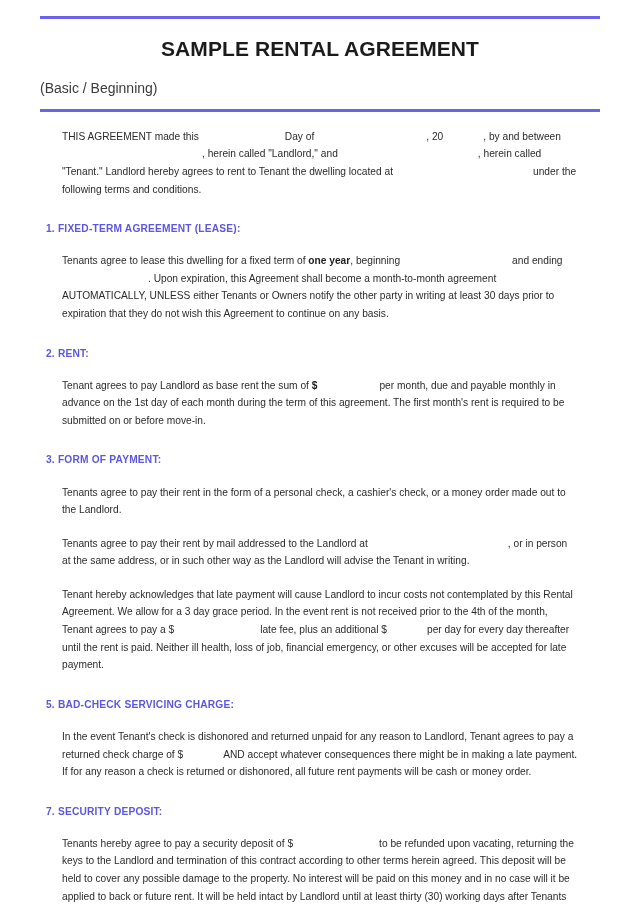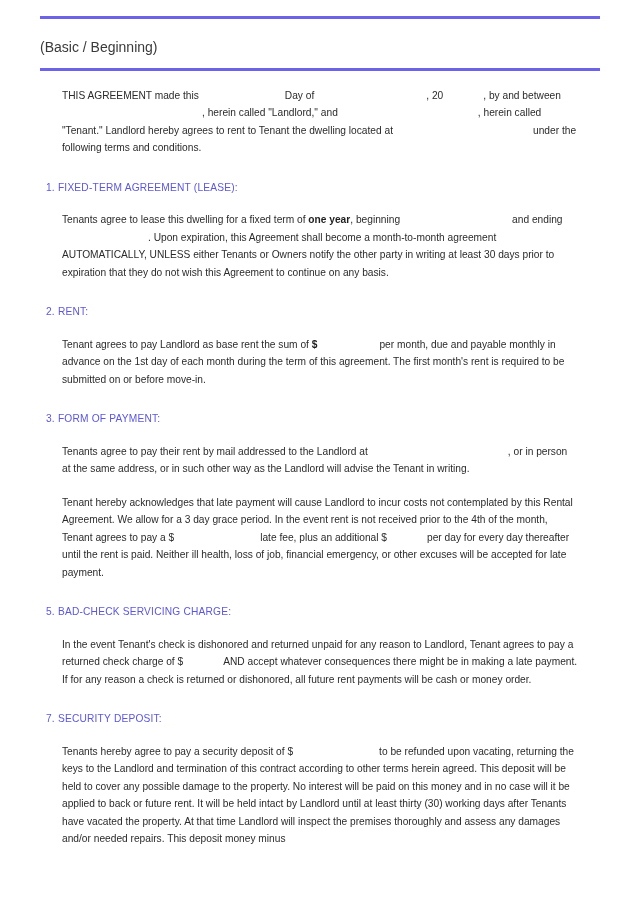--- a/index.html
+++ b/index.html
@@ -57,21 +57,21 @@
     color: #2b2b2b;
     margin: 16px;
     text-align: left;
   }
   .intro {
     margin-top: 22px;
   }
 
   h2.section-heading {
     font-size: 10.2px;
-    font-weight: normal;
+    font-weight: bold;
     color: #5B57E0;
     margin: 24px 0 10px 0;
     line-height: 1.4;
     letter-spacing: 0.2px;
   }
 
   b, strong { font-weight: bold; color: #1e1e1e; }
 
   
   .blank {
@@ -84,35 +84,37 @@
   .b-xl  { width: 112px; }
   .b-xxl { width: 140px; }
 </style>
 </head>
 <body>
 
 <div class="page">
 
   <hr class="rule rule-top">
 
+  <h1 class="doc-title">SAMPLE RENTAL AGREEMENT</h1>
   <div class="doc-subtitle">(Basic / Beginning)</div>
 
   <hr class="rule rule-under-title">
 
   <div class="body-area">
 
     <p class="para intro"><span>THIS AGREEMENT made this</span><span class="blank b-lg"></span><span>Day of</span><span class="blank b-xl"></span><span>, 20</span><span class="blank b-sm"></span><span>, by and between</span><span class="blank b-xxl"></span><span>, herein called "Landlord," and</span><span class="blank b-xxl"></span><span>, herein called "Tenant." Landlord hereby agrees to rent to Tenant the dwelling located at</span><span class="blank b-xxl"></span><span>under the following terms and conditions.</span></p>
 
     <h2 class="section-heading">1. FIXED-TERM AGREEMENT (LEASE):</h2>
     <p class="para"><span>Tenants agree to lease this dwelling for a fixed term of</span> <b>one year</b><span>, beginning</span><span class="blank b-xl"></span><span>and ending</span><span class="blank b-lg"></span><span>. Upon expiration, this Agreement shall become a month-to-month agreement AUTOMATICALLY, UNLESS either Tenants or Owners notify the other party in writing at least 30 days prior to expiration that they do not wish this Agreement to continue on any basis.</span></p>
 
     <h2 class="section-heading">2. RENT:</h2>
     <p class="para"><span>Tenant agrees to pay Landlord as base rent the sum of</span> <b>$</b><span class="blank b-md"></span><span>per month, due and payable monthly in advance on the 1st day of each month during the term of this agreement. The first month's rent is required to be submitted on or before move-in.</span></p>
 
     <h2 class="section-heading">3. FORM OF PAYMENT:</h2>
+    <p class="para">Tenants agree to pay their rent in the form of a personal check, a cashier's check, or a money order made out to the Landlord.</p>
 
     <p class="para"><span>Tenants agree to pay their rent by mail addressed to the Landlord at</span><span class="blank b-xxl"></span><span>, or in person at the same address, or in such other way as the Landlord will advise the Tenant in writing.</span></p>
 
     <p class="para"><span>Tenant hereby acknowledges that late payment will cause Landlord to incur costs not contemplated by this Rental Agreement. We allow for a 3 day grace period. In the event rent is not received prior to the 4th of the month, Tenant agrees to pay a $</span><span class="blank b-lg"></span><span>late fee, plus an additional $</span><span class="blank b-sm"></span><span>per day for every day thereafter until the rent is paid. Neither ill health, loss of job, financial emergency, or other excuses will be accepted for late payment.</span></p>
 
     <h2 class="section-heading">5. BAD-CHECK SERVICING CHARGE:</h2>
     <p class="para"><span>In the event Tenant's check is dishonored and returned unpaid for any reason to Landlord, Tenant agrees to pay a returned check charge of $</span><span class="blank b-sm"></span><span>AND accept whatever consequences there might be in making a late payment. If for any reason a check is returned or dishonored, all future rent payments will be cash or money order.</span></p>
 
     <h2 class="section-heading">7. SECURITY DEPOSIT:</h2>
     <p class="para"><span>Tenants hereby agree to pay a security deposit of $</span><span class="blank b-lg"></span><span>to be refunded upon vacating, returning the keys to the Landlord and termination of this contract according to other terms herein agreed. This deposit will be held to cover any possible damage to the property. No interest will be paid on this money and in no case will it be applied to back or future rent. It will be held intact by Landlord until at least thirty (30) working days after Tenants have vacated the property. At that time Landlord will inspect the premises thoroughly and assess any damages and/or needed repairs. This deposit money minus</span>  </p>

